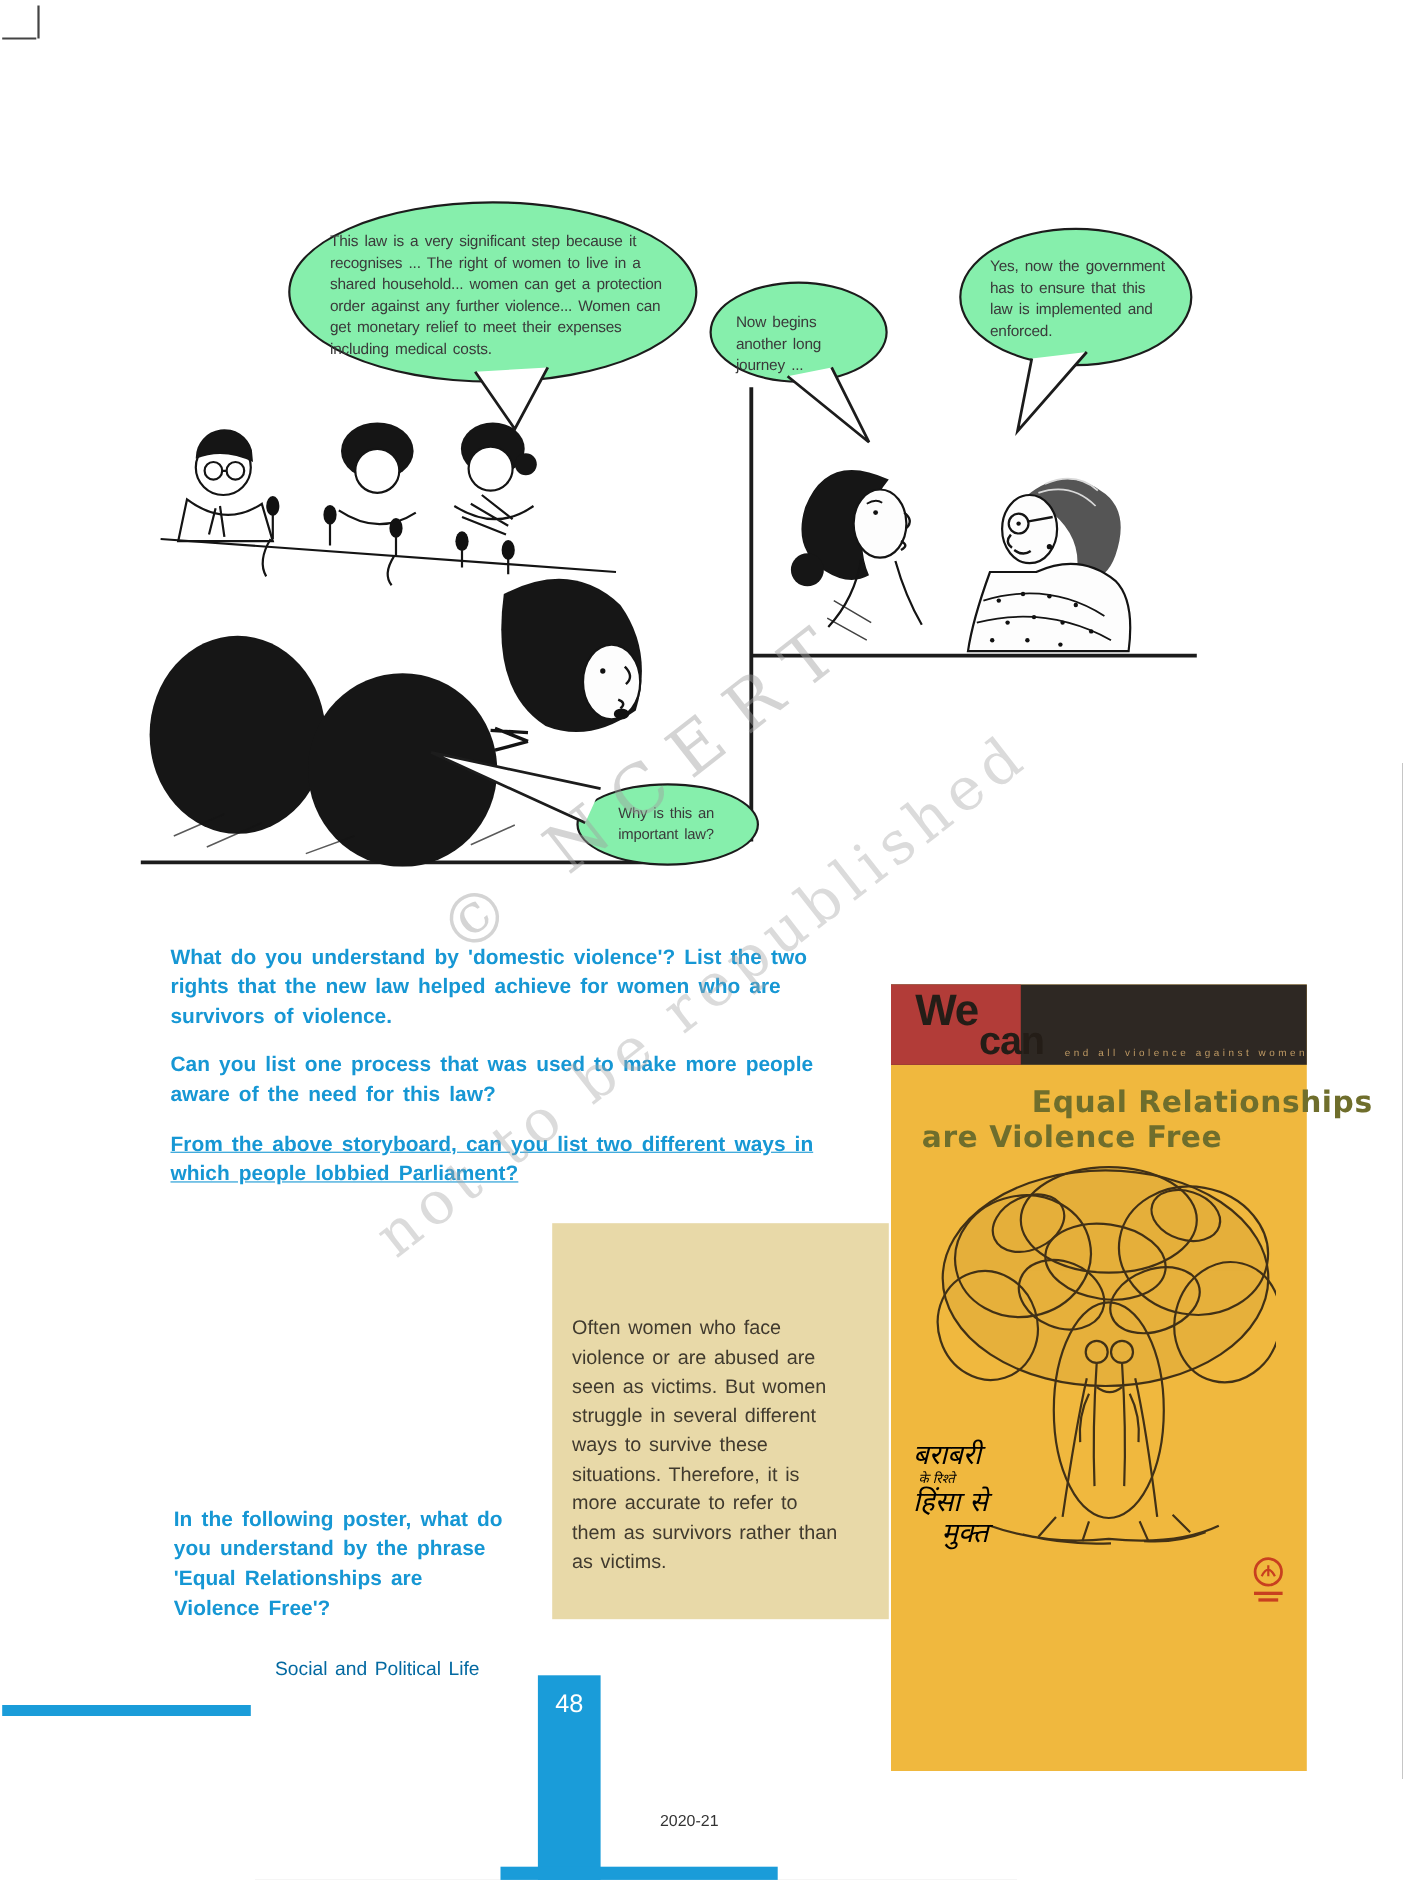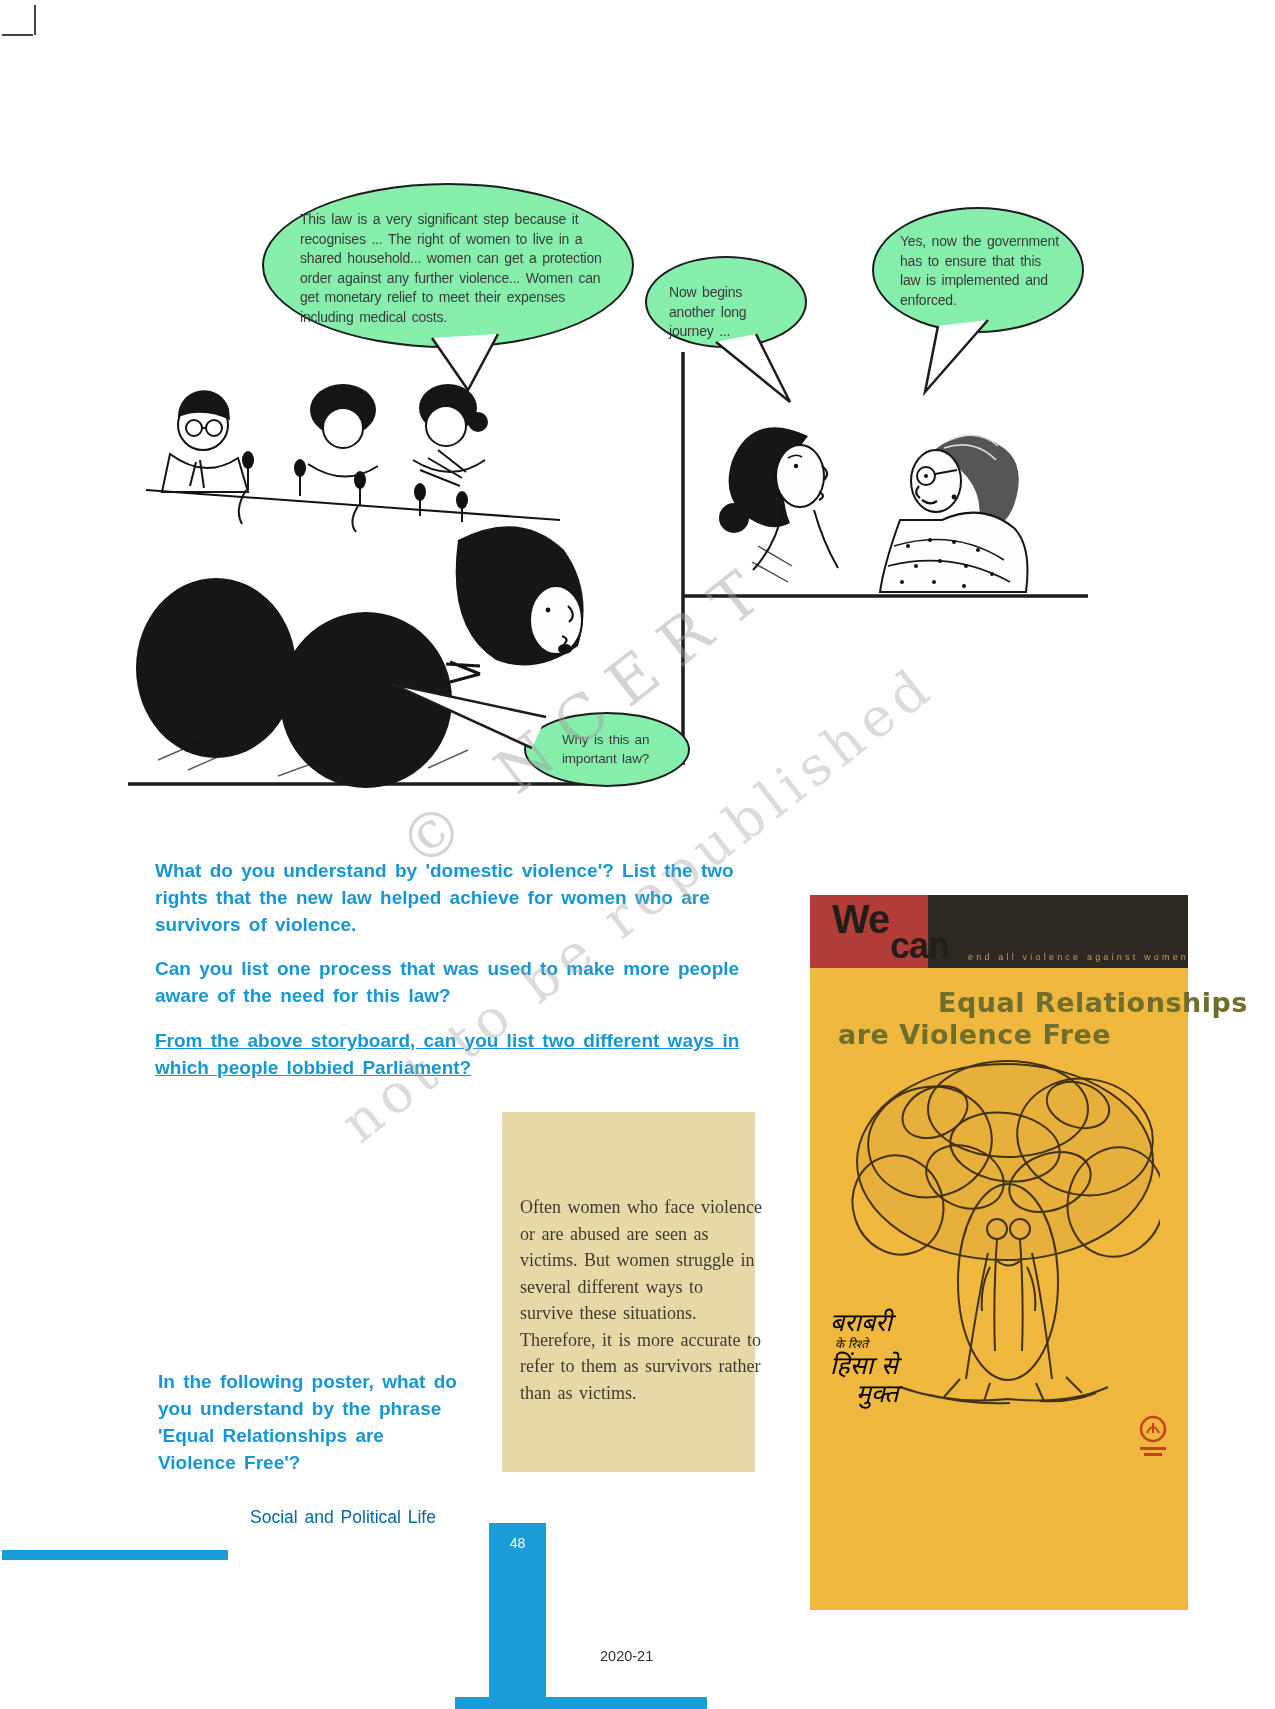--- a/index.html
+++ b/index.html
@@ -22,22 +22,22 @@
   }
 
   
   .question{
     position:absolute;color:#1697d4;font-weight:bold;font-size:19px;
     line-height:27px;word-spacing:3px;z-index:2;
   }
 
   
   #infobox{
-    position:absolute;left:502px;top:1112px;width:253px;height:360px;
-    background:#e8d9a8;z-index:1;font-family:Liberation Serif, serif;
+    position:absolute;left:502px;top:1112px;width:306px;height:360px;
+    background:#e8d9a8;z-index:1;
   }
   #infobox p{
     margin:82px 20px 0 18px;color:#403a2e;font-size:18px;
     line-height:26.5px;word-spacing:2px;width:242px;
   }
 
   
   #poster{position:absolute;left:810px;top:895px;width:378px;height:715px;background:#f0b83e;z-index:1;}
   #poster-band{position:absolute;left:0;top:0;width:378px;height:73px;background:#2e2823;}
   #poster-band-red{position:absolute;left:0;top:0;width:118px;height:73px;background:#b23c38;}
@@ -60,21 +60,21 @@
   .hi-small{font-size:12px;margin-left:5px;}
   .hi-ind{margin-left:26px;text-align:right;}
 
   
   #footer-rule{position:absolute;left:2px;top:1550px;width:226px;height:10px;background:#1a9cd9;}
   #footer-book{position:absolute;left:250px;top:1507px;font-size:17.5px;color:#0369a1;word-spacing:2px;}
   #page-number-box{
     position:absolute;left:489px;top:1523px;width:57px;height:186px;
     background:#1a9cd9;color:#fff;text-align:center;
   }
-  #page-number-box span{display:inline-block;margin-top:12px;font-size:14px;}
+  #page-number-box span{display:inline-block;margin-top:12px;font-size:23px;}
   #edition{position:absolute;left:600px;top:1648px;font-size:14.5px;color:#333;}
   #footer-strip{position:absolute;left:455px;top:1697px;width:252px;height:12px;background:#1a9cd9;}
 
   
   .watermark{
     position:absolute;z-index:9;pointer-events:none;white-space:nowrap;
     font-family:"DejaVu Serif",serif;
   }
   #wm1{
     left:430px;top:810px;font-size:62px;letter-spacing:20px;

